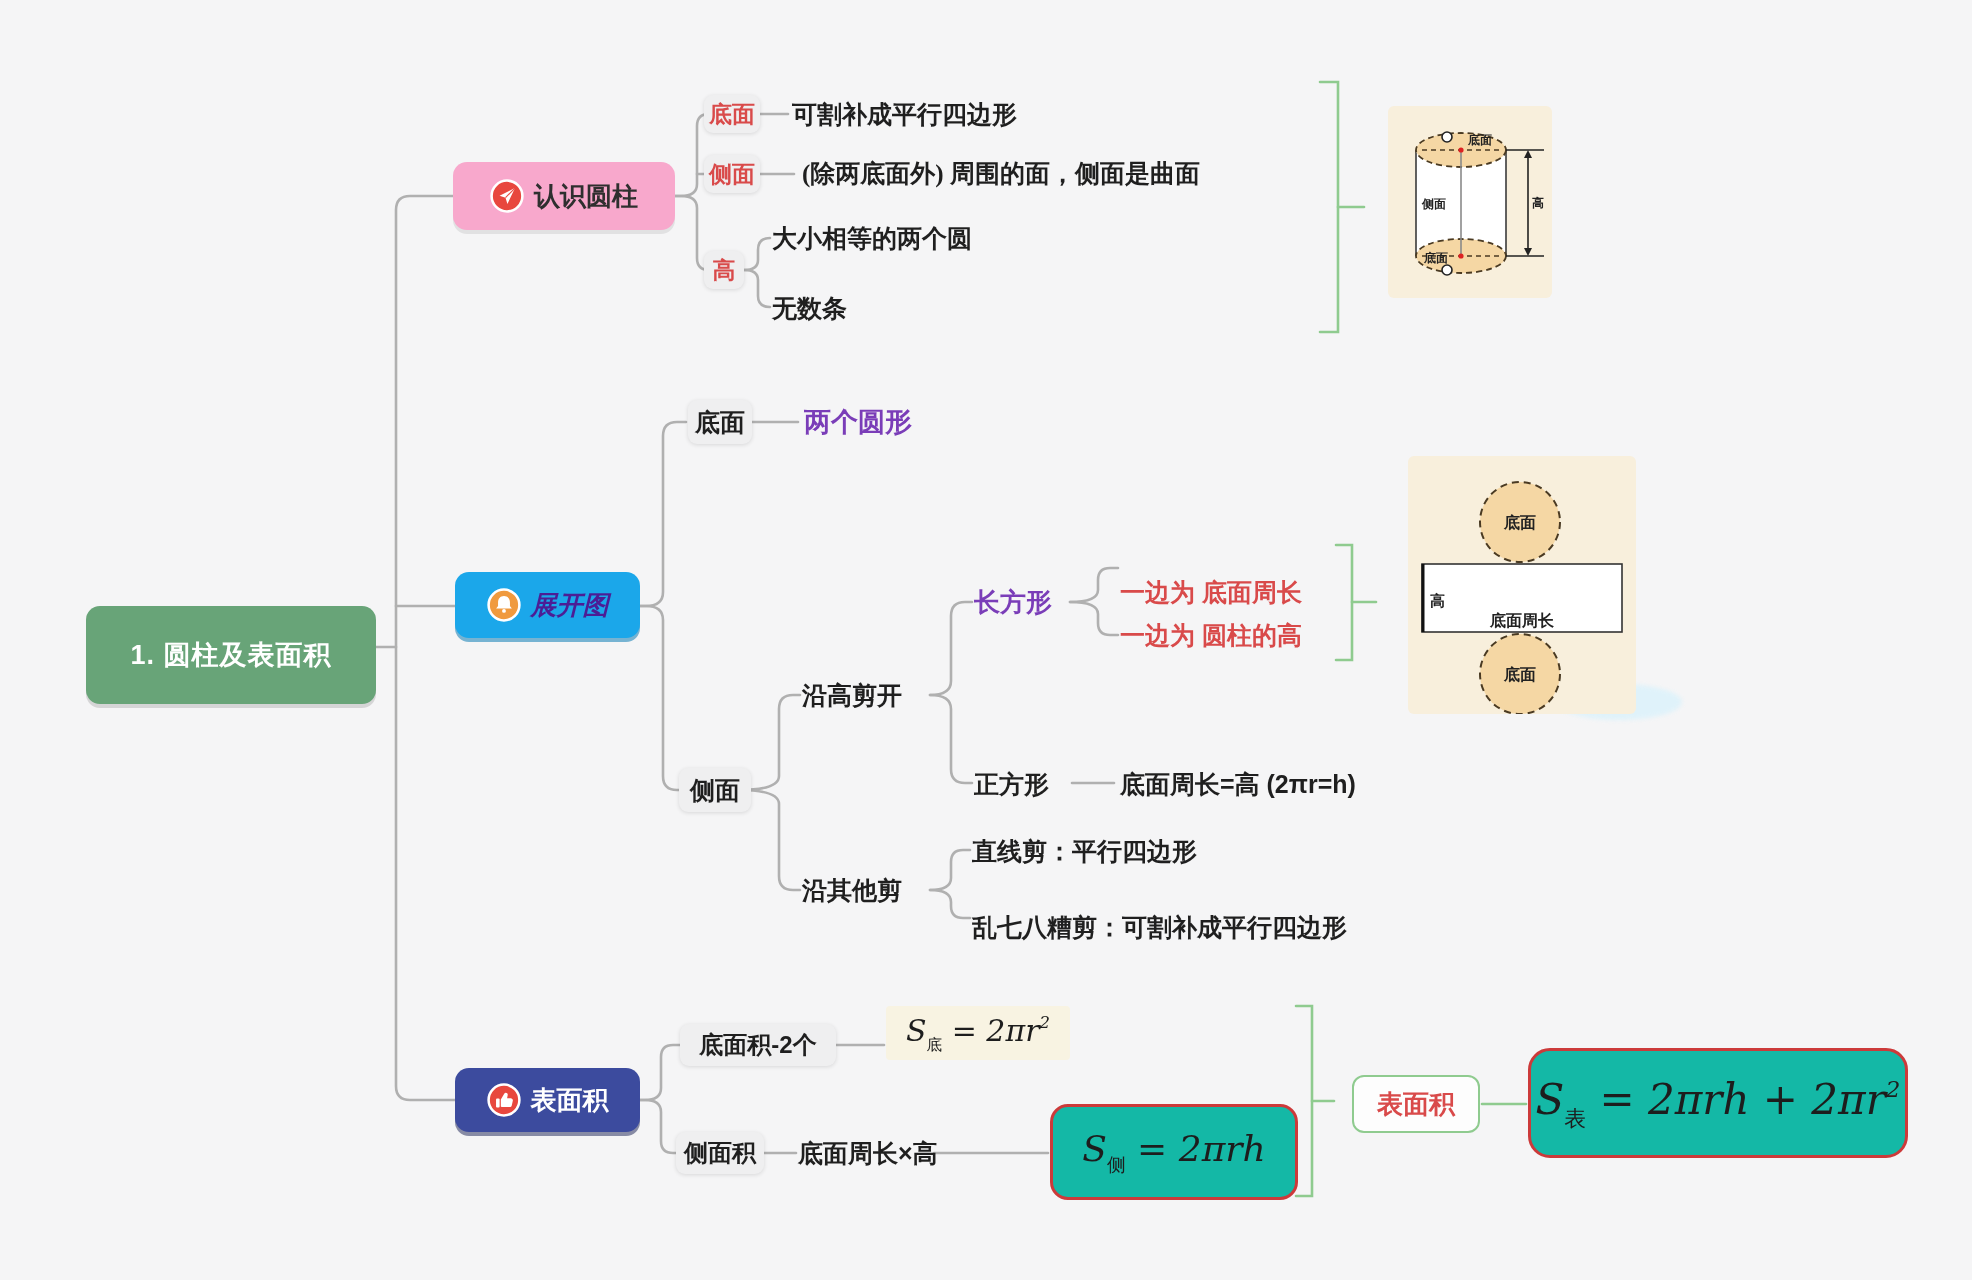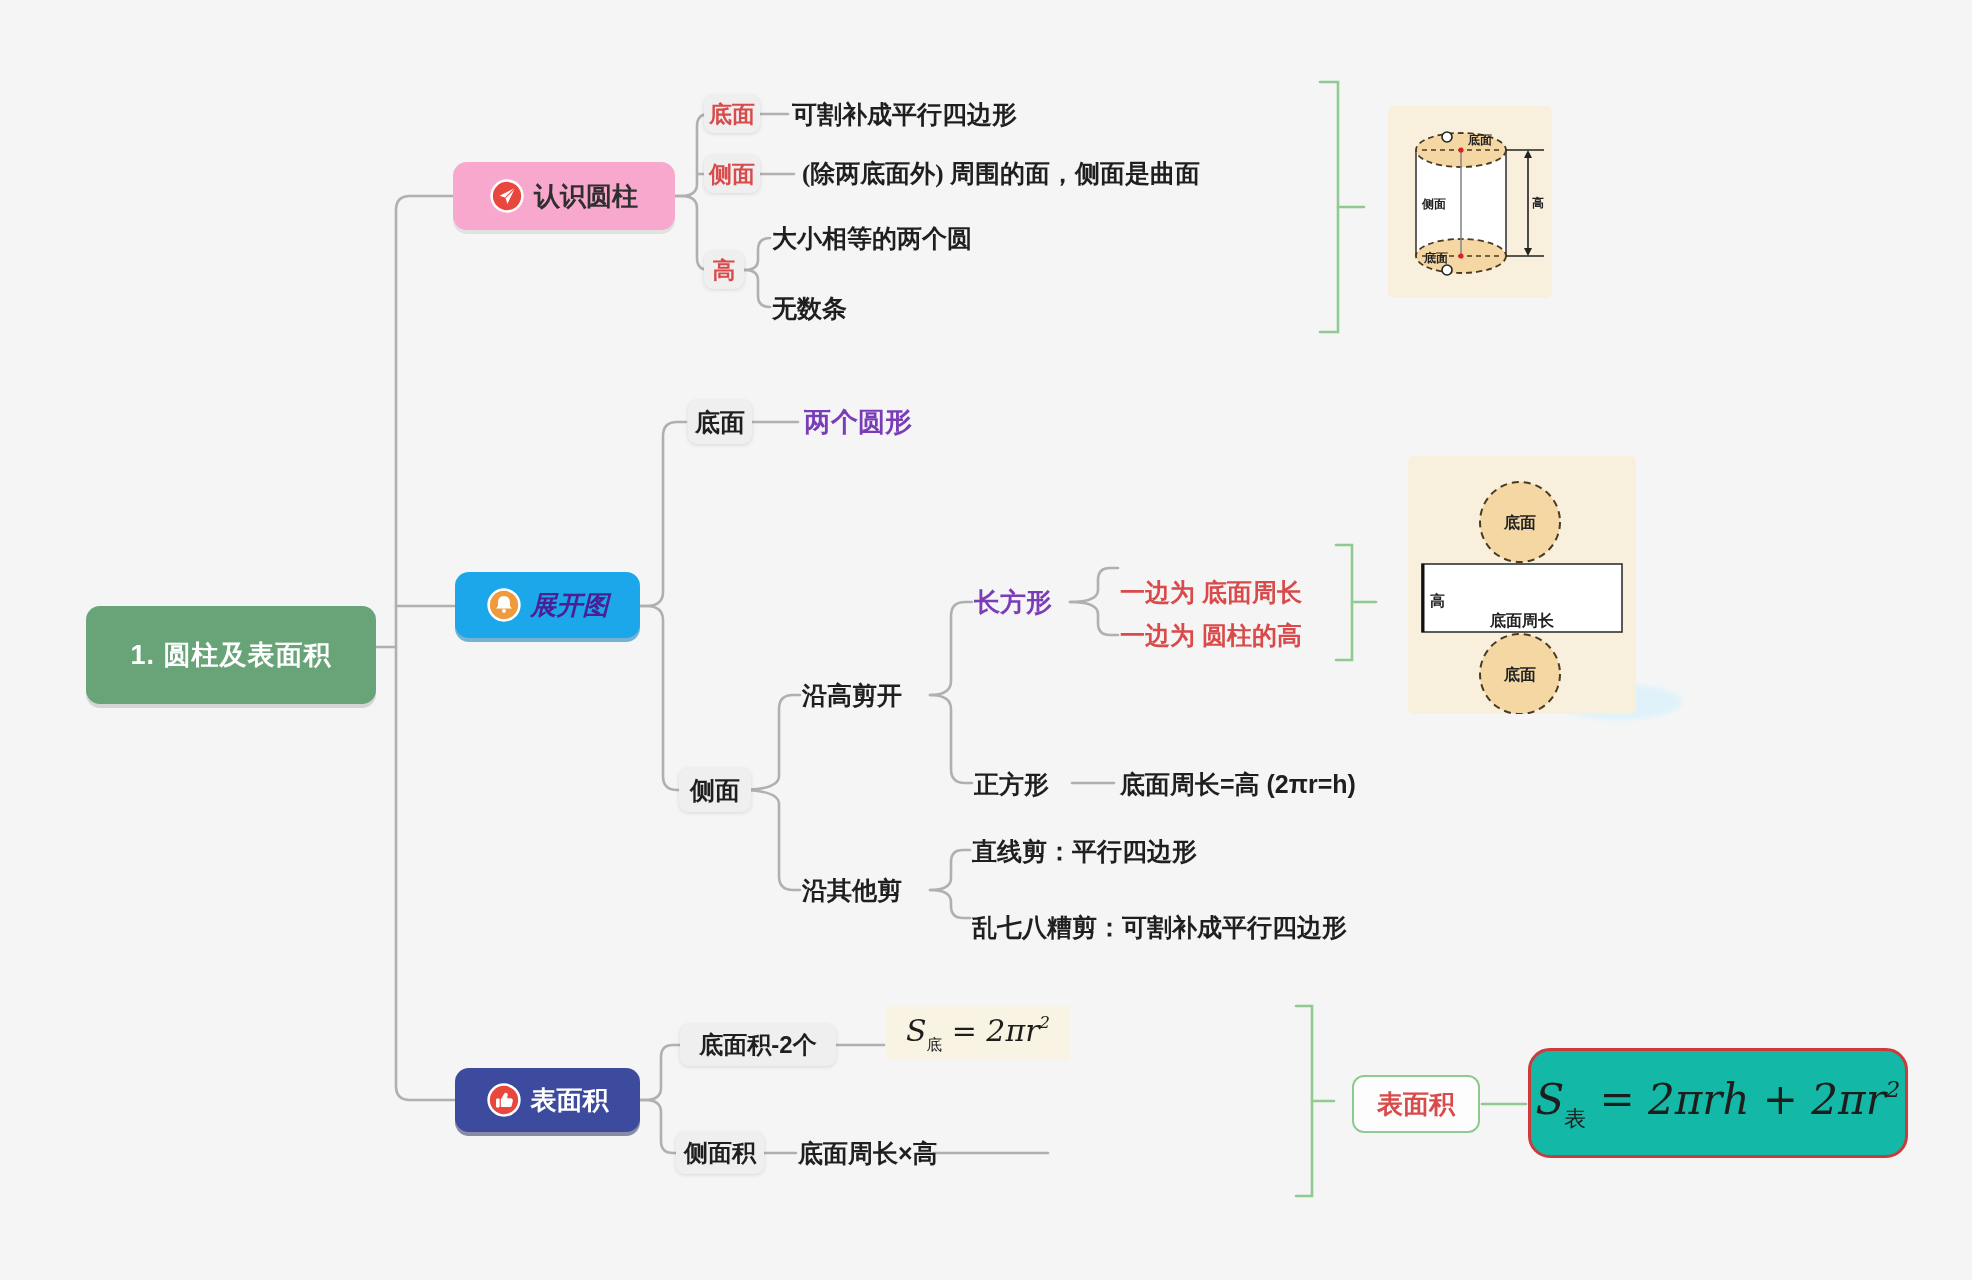--- a/index.html
+++ b/index.html
@@ -228,20 +228,23 @@
   <div class="node formula-plain" style="left:886px;top:1006px;width:184px;height:54px;">
     <span class="formula" style="font-size:30px;"><span>S</span><sub>底</sub><span> = 2πr</span><sup>2</sup></span>
   </div>
 
   <div class="node chip" style="left:676px;top:1132px;width:88px;height:42px;font-size:24px;">
     <span>侧面积</span>
   </div>
   <div class="node leaf" style="left:798px;top:1138px;">
     <span>底面周长×高</span>
   </div>
+  <div class="node formula-redbox" style="left:1050px;top:1104px;width:248px;height:96px;">
+    <span class="formula" style="font-size:36px;"><span>S</span><sub>侧</sub><span> = 2πrh</span></span>
+  </div>
 
   <div class="node surface-chip" style="left:1352px;top:1075px;width:128px;height:58px;">
     <span>表面积</span>
   </div>
   <div class="node formula-redbox" style="left:1528px;top:1048px;width:380px;height:110px;border-width:3.5px;border-radius:22px;">
     <span class="formula" style="font-size:42px;"><span>S</span><sub>表</sub><span> = 2πrh + 2πr</span><sup>2</sup></span>
   </div>
 
 </div>
 

